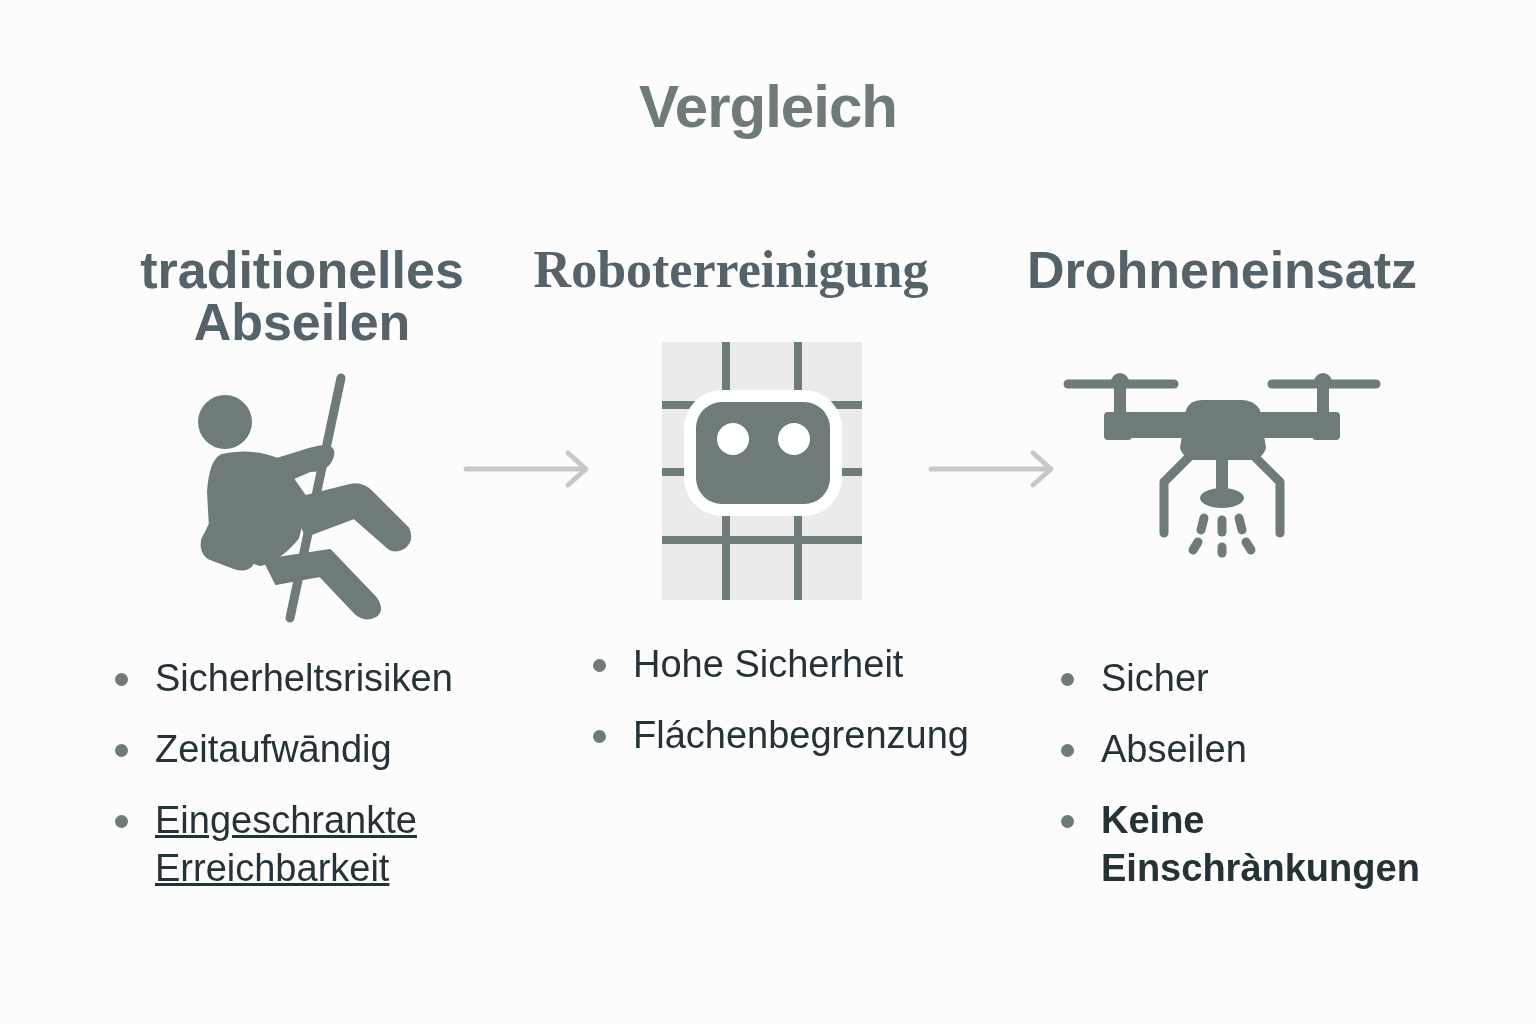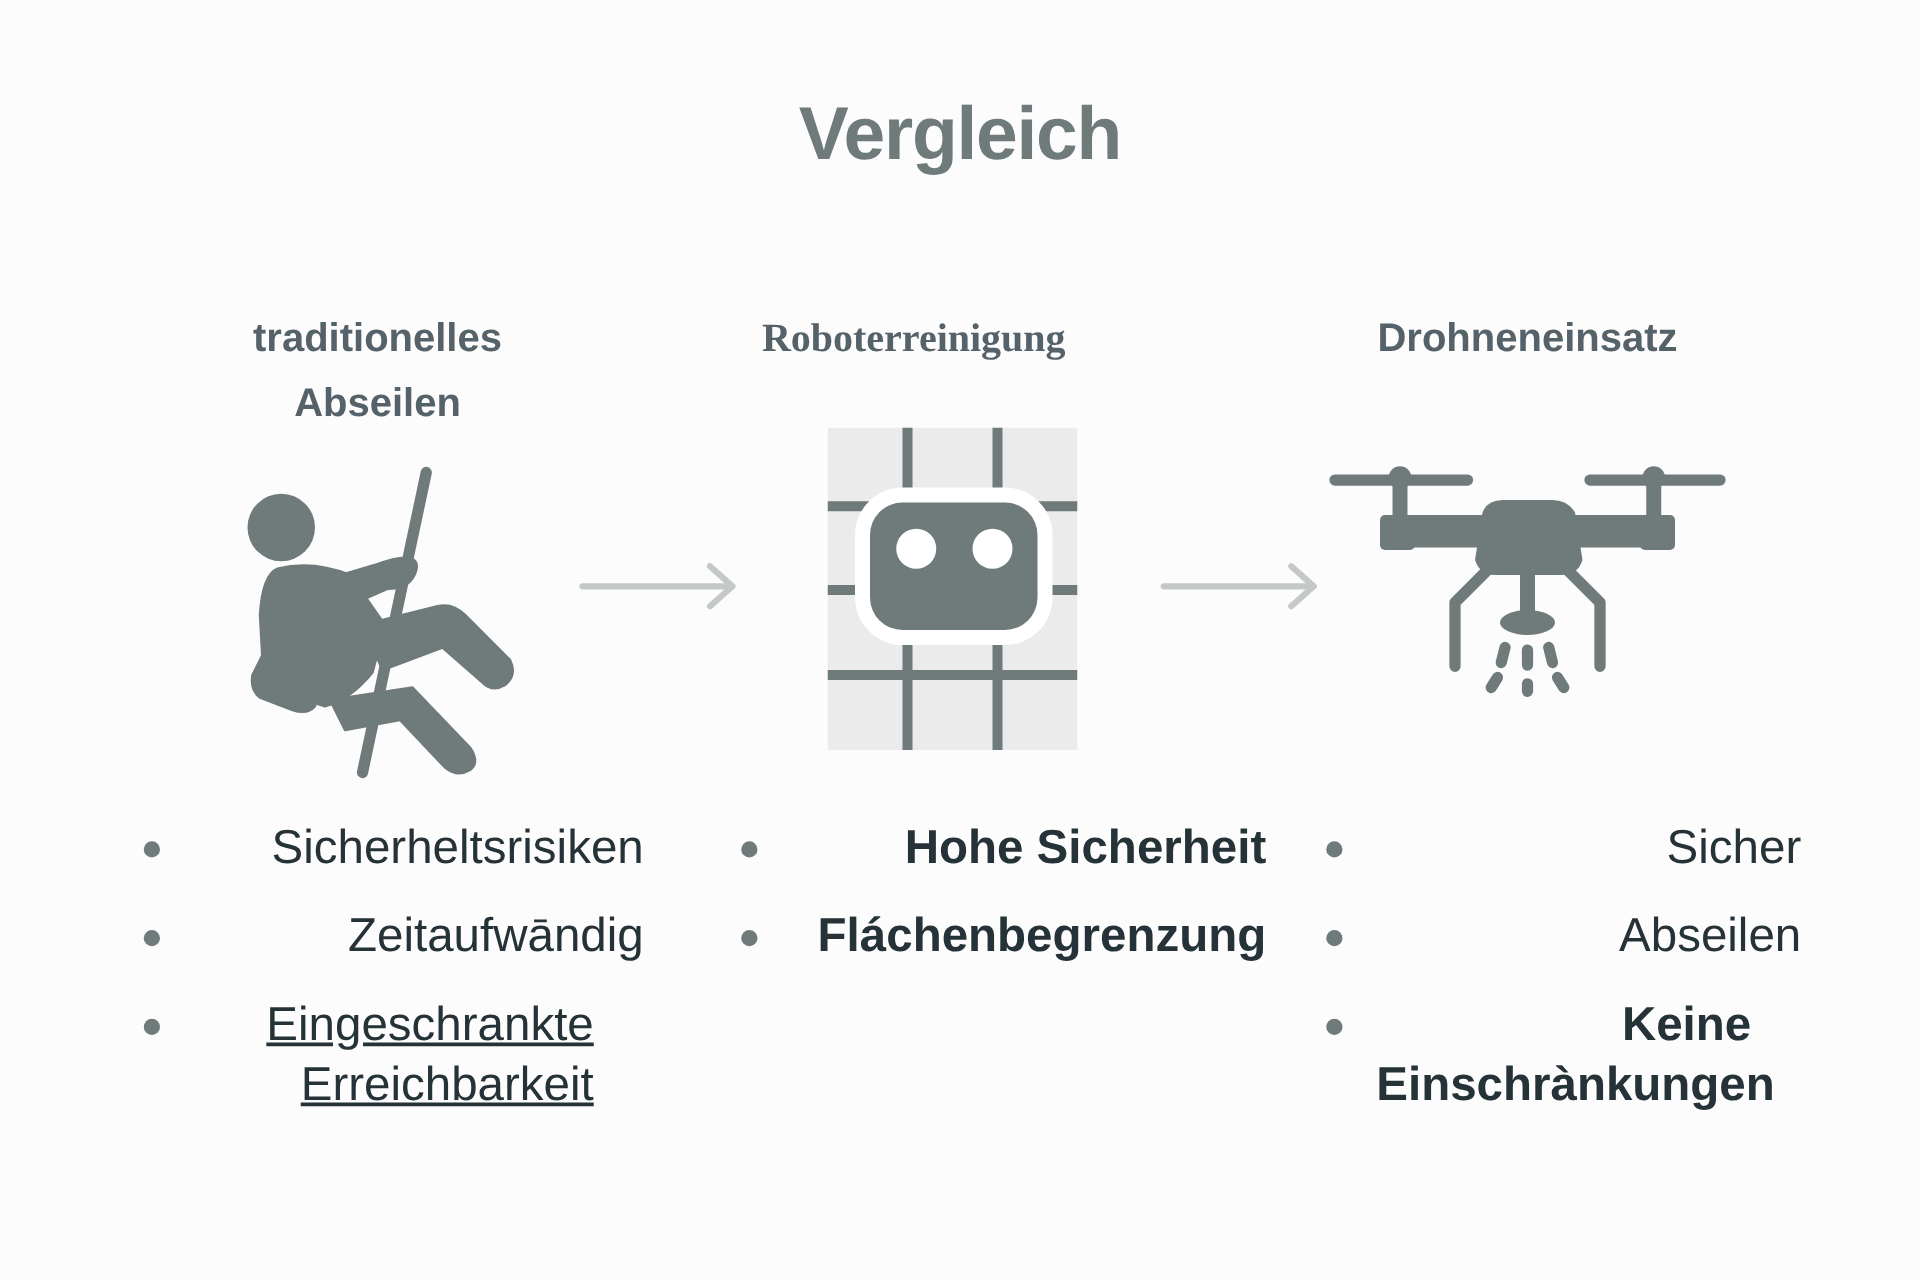--- a/index.html
+++ b/index.html
@@ -21,21 +21,21 @@
       width: 1536px;
       text-align: center;
       font-size: 60px;
       font-weight: bold;
       color: #6f7a7b;
       letter-spacing: -1px;
     }
     .col-head {
       position: absolute;
       text-align: center;
-      font-size: 32px;
+      font-size: 52px;
       font-weight: bold;
       color: #56626a;
       line-height: 52px;
     }
     .icon {
       position: absolute;
     }
     .arrow {
       position: absolute;
     }
@@ -57,21 +57,20 @@
       position: absolute;
       left: 0;
       top: 19px;
       width: 13px;
       height: 13px;
       border-radius: 50%;
       background: #6f7a7b;
     }
     .list li .text {
       display: block;
-      text-align: right;
     }
   </style>
 </head>
 <body>
 
 <div class="title">Vergleich</div>
 
 <div class="col-head" style="left:100px; top:244px; width:404px;">
   <div>traditionelles</div>
   <div>Abseilen</div>
@@ -178,21 +177,21 @@
   <li>
     <span class="bullet"></span>
     <span class="text">Zeitaufwāndig</span>
   </li>
   <li style="width:320px;text-decoration:underline;">
     <span class="bullet"></span>
     <span class="text">Eingeschrankte Erreichbarkeit</span>
   </li>
 </ul>
 
-<ul class="list" style="left:593px; top:654px; width:420px;font-weight:bold;">
+<ul class="list" style="left:593px; top:640px; width:420px;">
   <li>
     <span class="bullet"></span>
     <span class="text">Hohe Sicherheit</span>
   </li>
   <li>
     <span class="bullet"></span>
     <span class="text">Fláchenbegrenzung</span>
   </li>
 </ul>
 

